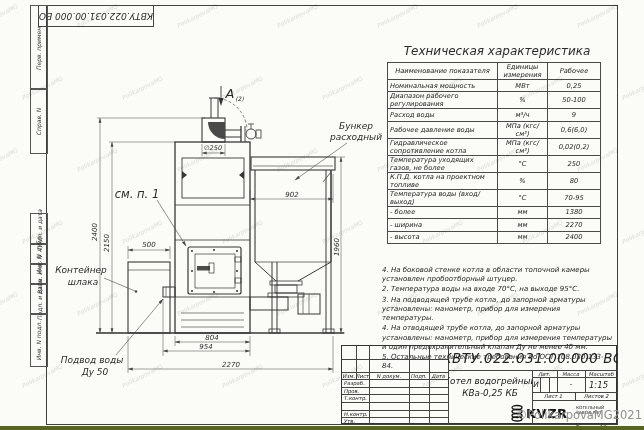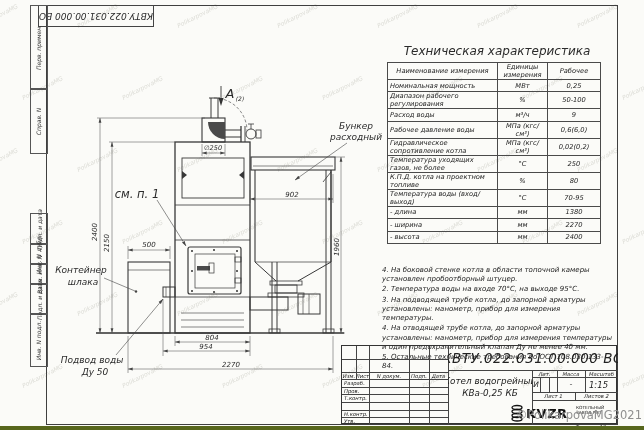--- a/index.html
+++ b/index.html
@@ -268,21 +268,21 @@
 <div class="abs it" style="left:397px;top:44px;width:200px;text-align:center;font-size:12px;z-index:2">Техническая характеристика</div>
 
 <table class="tech abs" style="left:387px;top:62px;z-index:2">
   <colgroup>
       <col style="width:110px">
       <col style="width:50px">
       <col style="width:53px">
     </colgroup>
   <tbody>
       <tr>
-    <th class="it">Наименование измерения</th>
+    <th class="it">Наименование показателя</th>
     <th class="it">Единицы измерения</th>
     <th class="it">Рабочее</th>
   </tr>
   <tr>
         <td class="cname">Номинальная мощность</td>
         <td class="cunit">МВт</td>
         <td class="cval">0,25</td>
       </tr>
   <tr>
         <td class="cname">Диапазон рабочего регулирования</td>
@@ -313,21 +313,21 @@
         <td class="cname">К.П.Д. котла на проектном топливе</td>
         <td class="cunit">%</td>
         <td class="cval">80</td>
       </tr>
   <tr>
         <td class="cname">Температура воды (вход/выход)</td>
         <td class="cunit">°С</td>
         <td class="cval">70-95</td>
       </tr>
   <tr>
-        <td class="cname sub">- длина</td>
+        <td class="cname sub">- более</td>
         <td class="cunit">мм</td>
         <td class="cval">1380</td>
       </tr>
   <tr>
         <td class="cname sub">- ширина</td>
         <td class="cunit">мм</td>
         <td class="cval">2270</td>
       </tr>
   <tr>
         <td class="cname sub">- высота</td>

